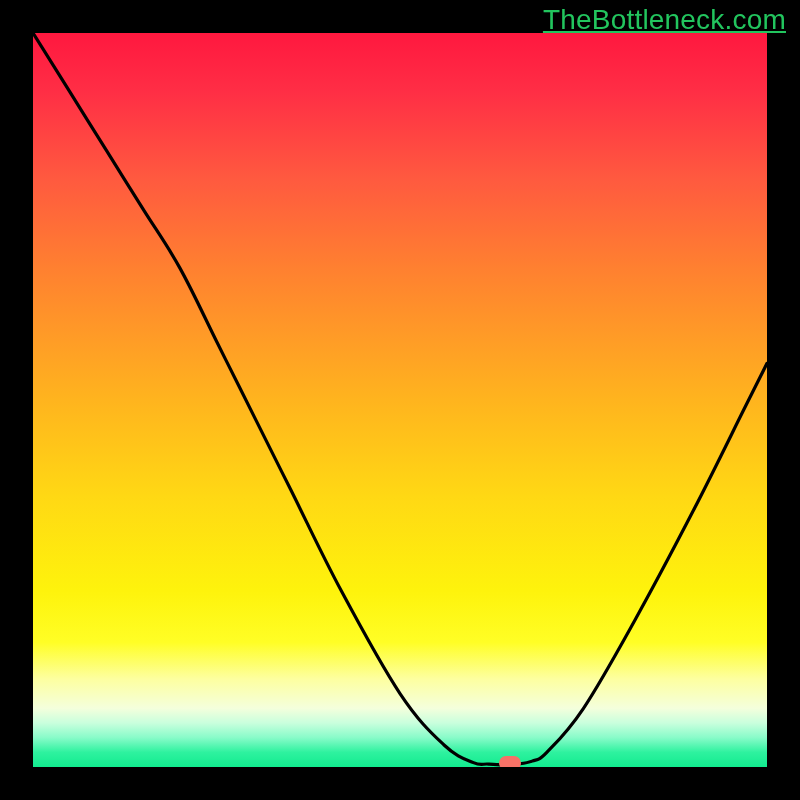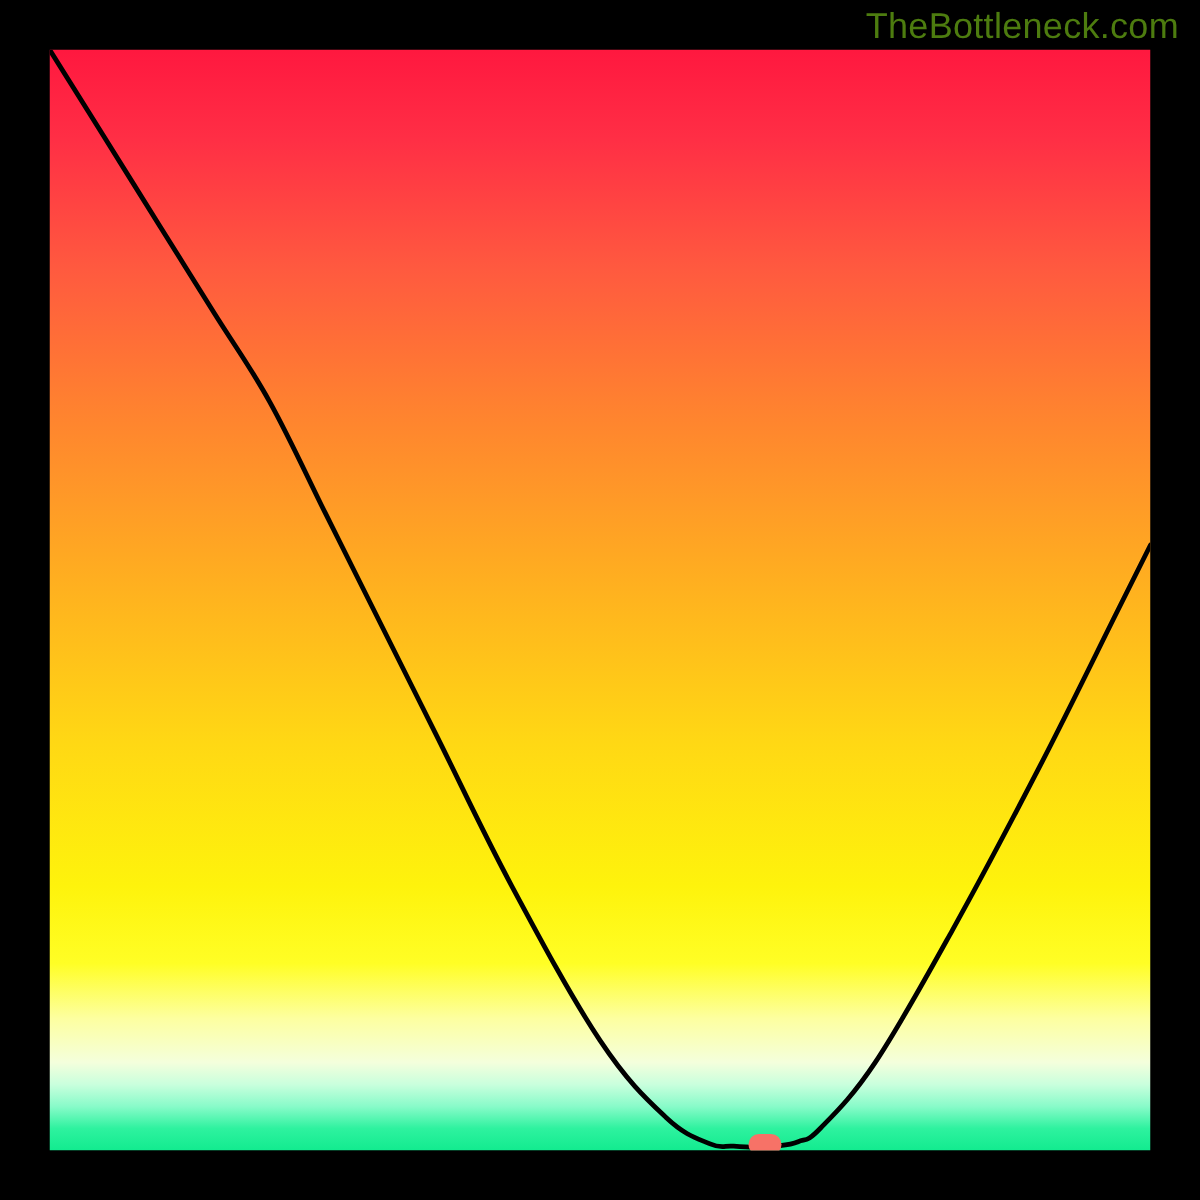--- a/index.html
+++ b/index.html
@@ -14,25 +14,26 @@
   .frame {
     position: relative;
     width: 800px;
     height: 800px;
     background: #000;
   }
   .watermark {
     position: absolute;
     top: 4px;
     right: 14px;
-    color: #4d7c0f;
-    font-size: 24px;
+    color: #22c55e;
+    font-size: 28px;
     font-weight: 500;
     letter-spacing: 0.2px;
     z-index: 30;
+    text-decoration: underline;
   }
   .plot-area {
     position: absolute;
     left: 33px;
     top: 33px;
     width: 734px;
     height: 734px;
     overflow: hidden;
   }
   .gradient {

